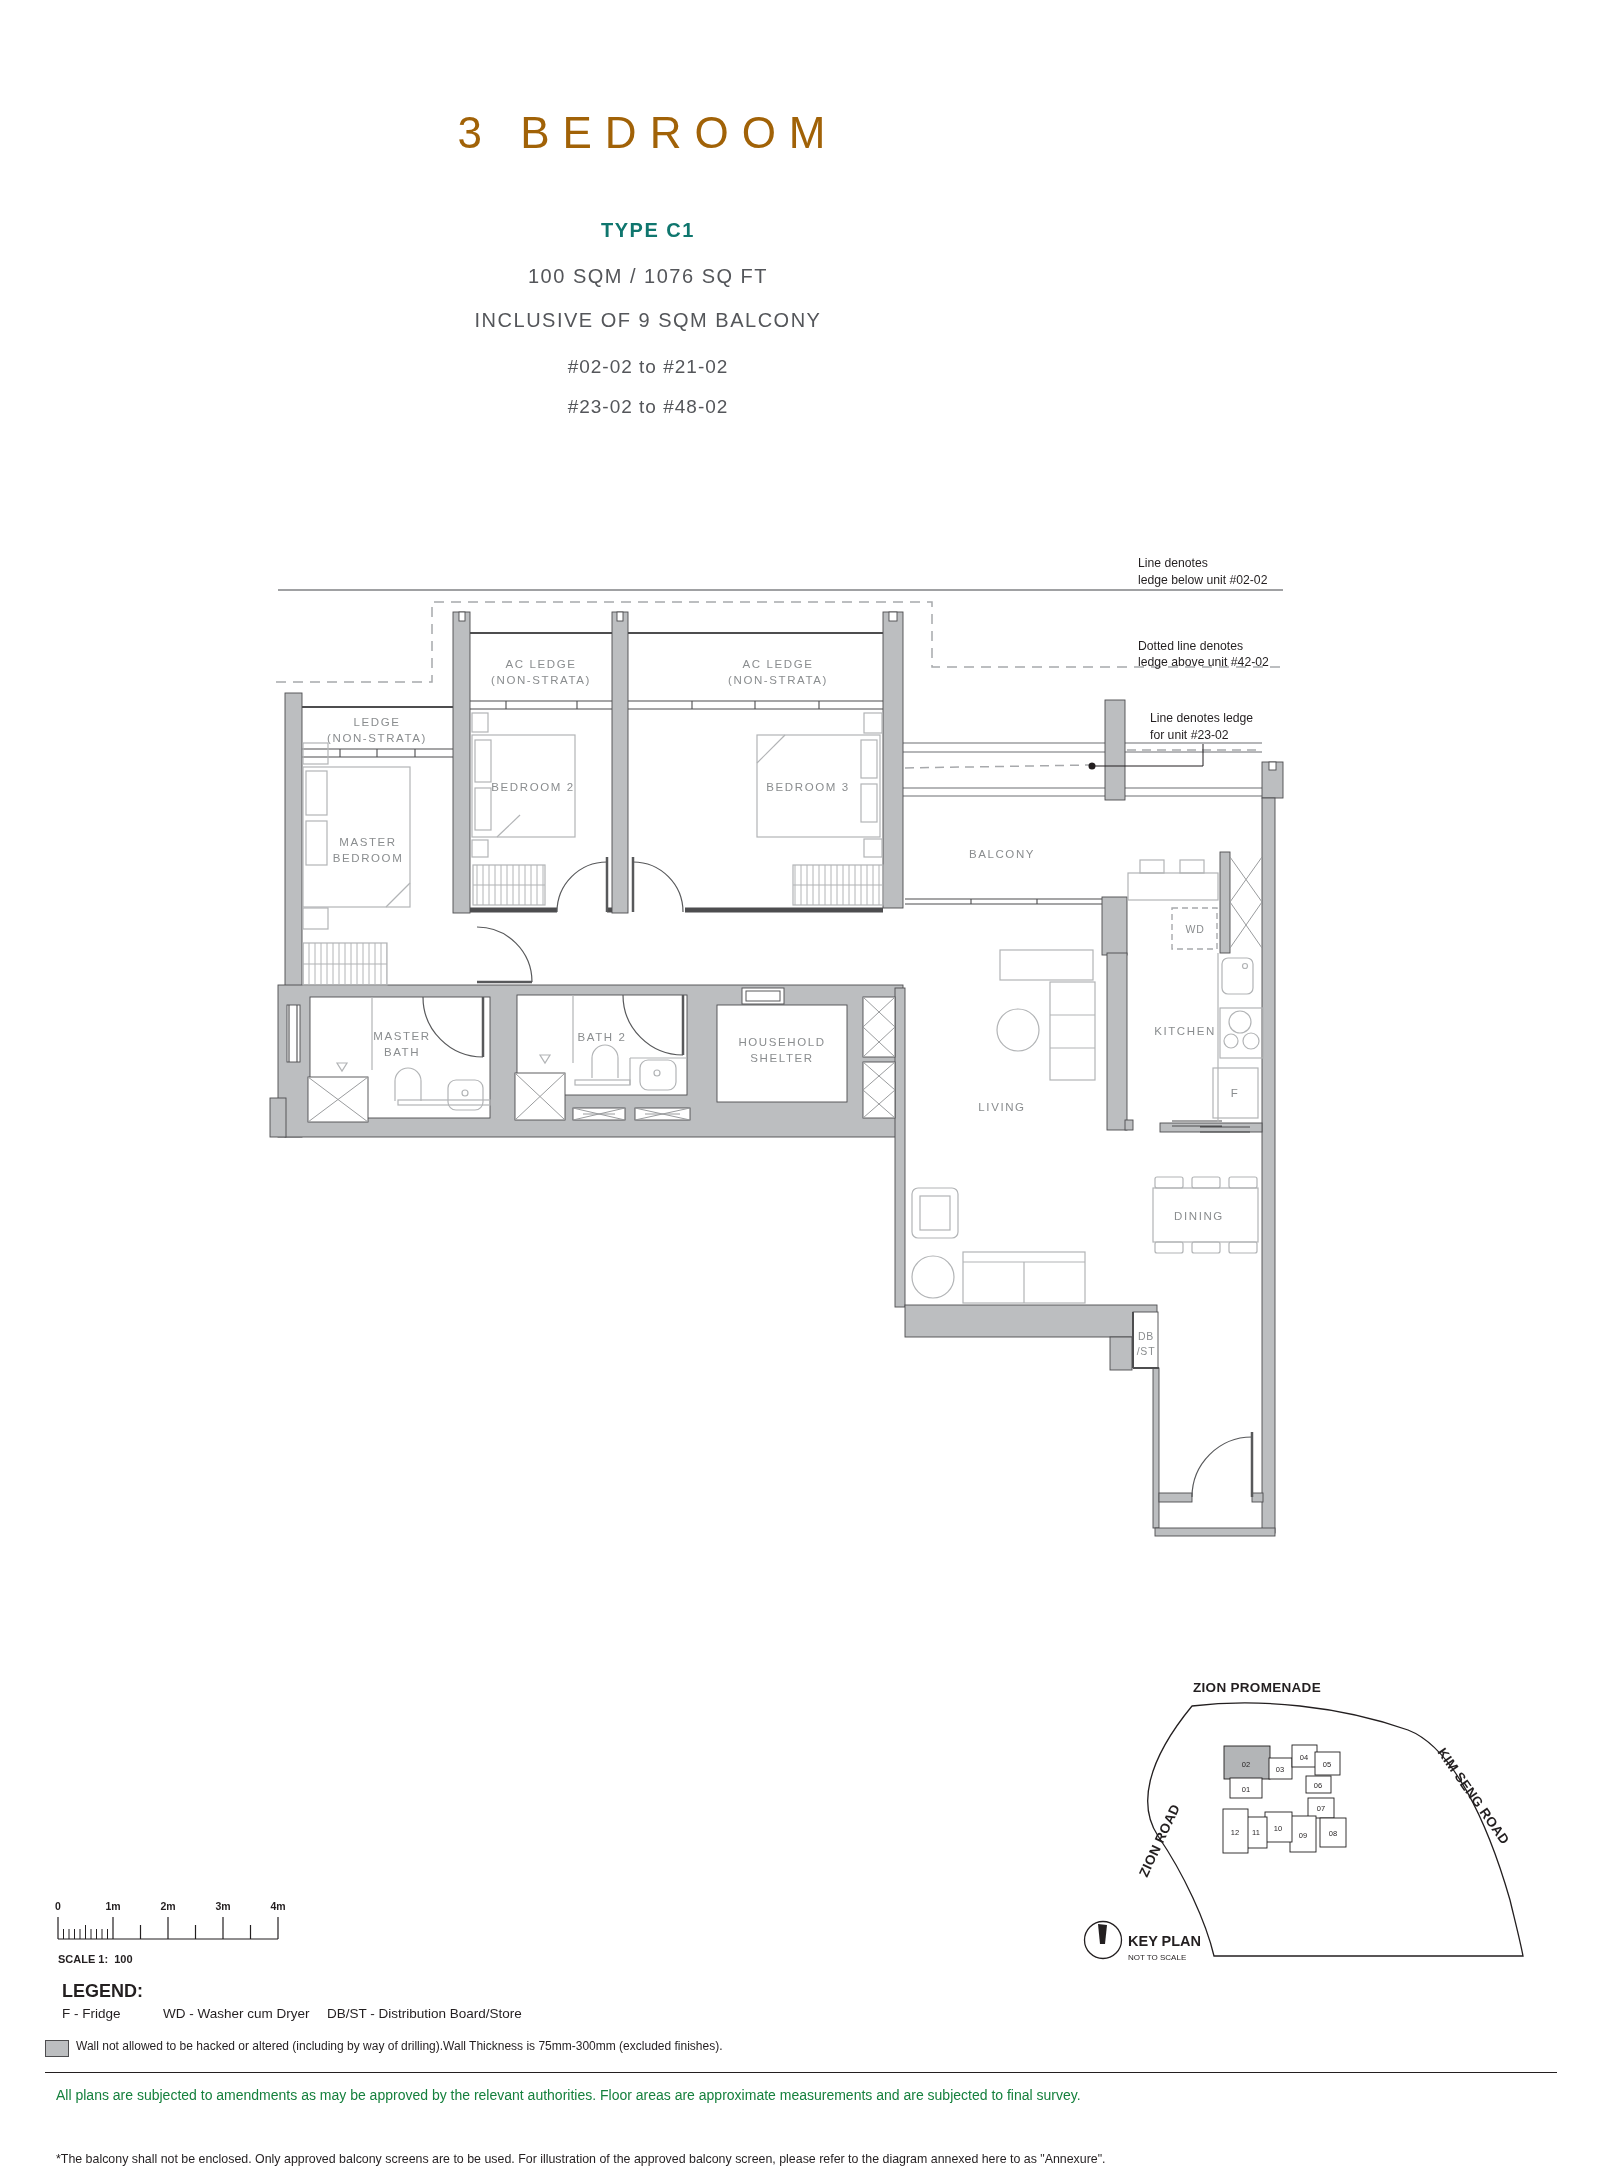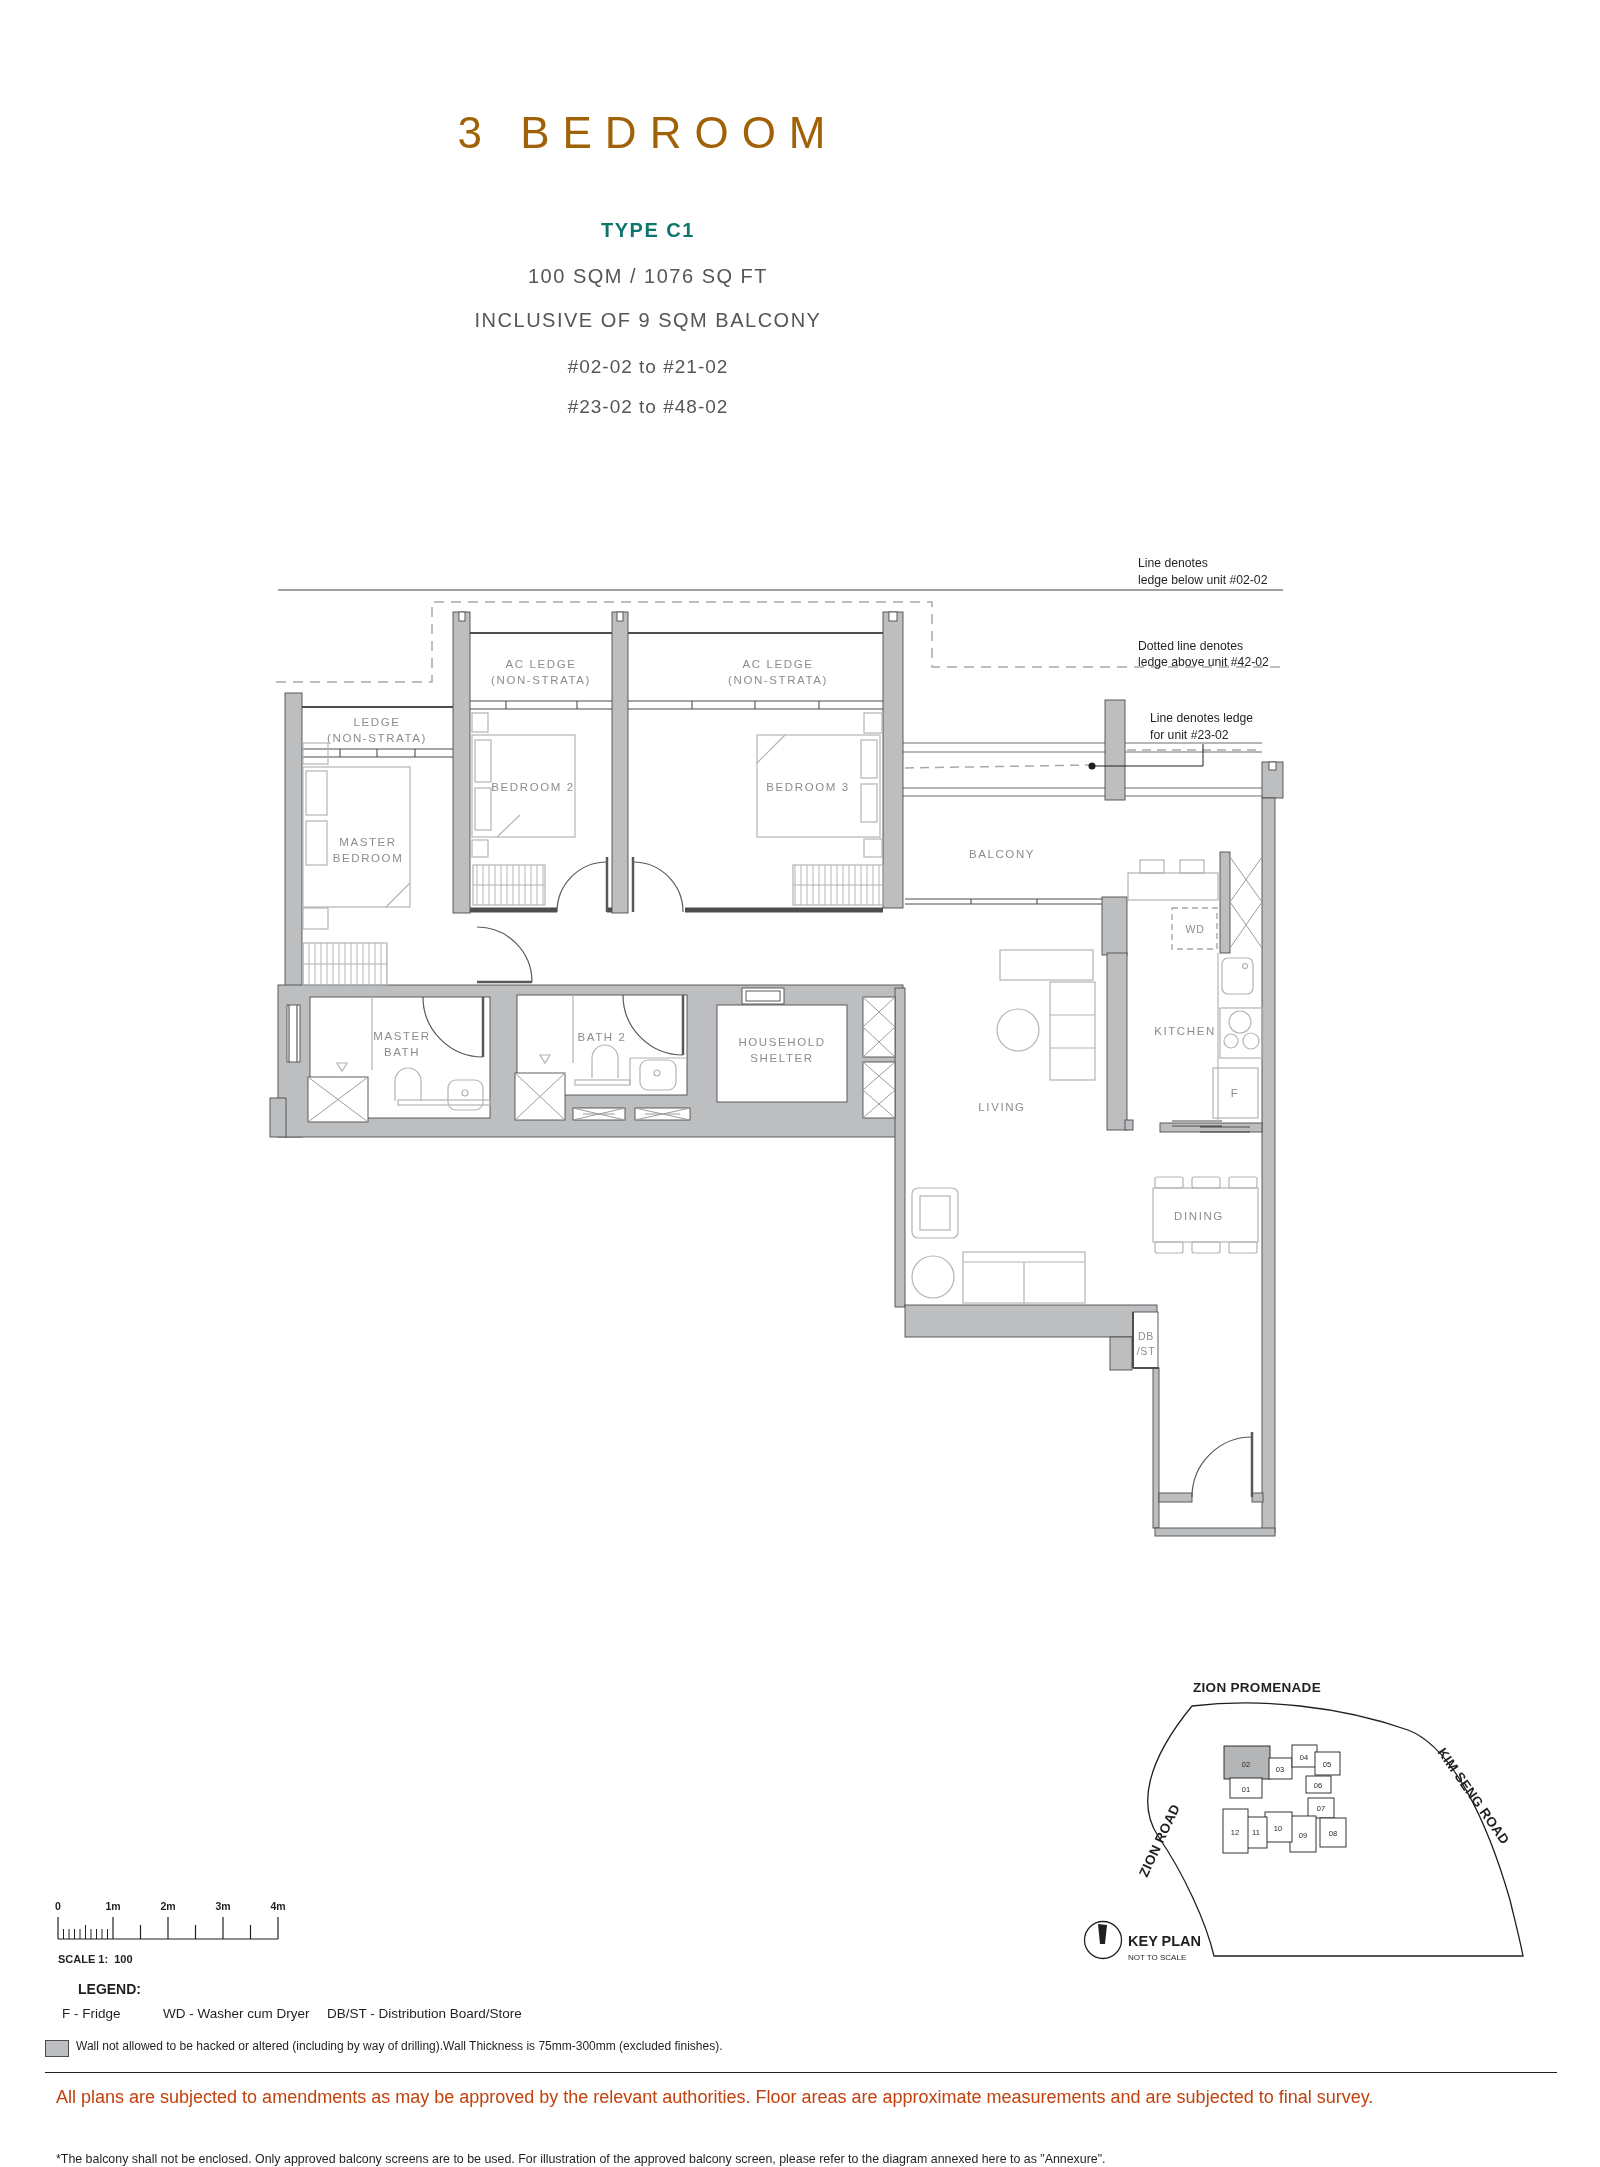--- a/index.html
+++ b/index.html
@@ -15,26 +15,26 @@
   svg text{font-family:"Liberation Sans",sans-serif;}
   .room-lbl{font-size:11.5px;letter-spacing:1.6px;fill:#8a8d8f;}
   .small-lbl{font-size:10.5px;letter-spacing:.8px;fill:#8a8d8f;}
   .ann{font-size:12.2px;fill:#231f20;}
   .kp-road{font-size:13.5px;font-weight:bold;fill:#231f20;letter-spacing:.3px;}
   .kp-num{font-size:7.5px;fill:#231f20;}
   .kp-title{font-size:14.5px;font-weight:bold;fill:#231f20;}
   .kp-sub{font-size:8px;fill:#231f20;}
   .sc-lbl{font-size:10.5px;font-weight:bold;fill:#231f20;}
   .sc-txt{font-size:11px;font-weight:bold;fill:#231f20;white-space:pre;}
-  .legend-title{left:62px;top:1981px;font-size:14px;font-weight:bold;color:#231f20;margin-left:16px;}
+  .legend-title{left:62px;top:1981px;font-size:18px;font-weight:bold;color:#231f20;}
   .legend-item{top:2006px;font-size:13.5px;color:#231f20;}
   .wall-note{left:76px;top:2039px;font-size:12px;color:#231f20;}
   .swatch{left:45px;top:2040px;width:22px;height:15px;background:#bcbec0;border:1px solid #4d4d4f;}
   .divider{left:45px;top:2072px;width:1512px;height:0;border-top:1.4px solid #231f20;}
-  .foot1{left:56px;top:2087px;font-size:18px;color:#c2410c;}
+  .foot1{left:56px;top:2087px;font-size:14px;color:#15803d;}
   .foot2{left:56px;top:2104px;font-size:12.4px;color:#231f20;margin-top:48px;}
 </style>
 </head>
 <body>
 
 <div class="abs hdr hdr-title">3 BEDROOM</div>
 <div class="abs hdr hdr-type">TYPE C1</div>
 <div class="abs hdr hdr-area">100 SQM / 1076 SQ FT</div>
 <div class="abs hdr hdr-balc">INCLUSIVE OF 9 SQM BALCONY</div>
 <div class="abs hdr hdr-s1">#02-02 to #21-02</div>

